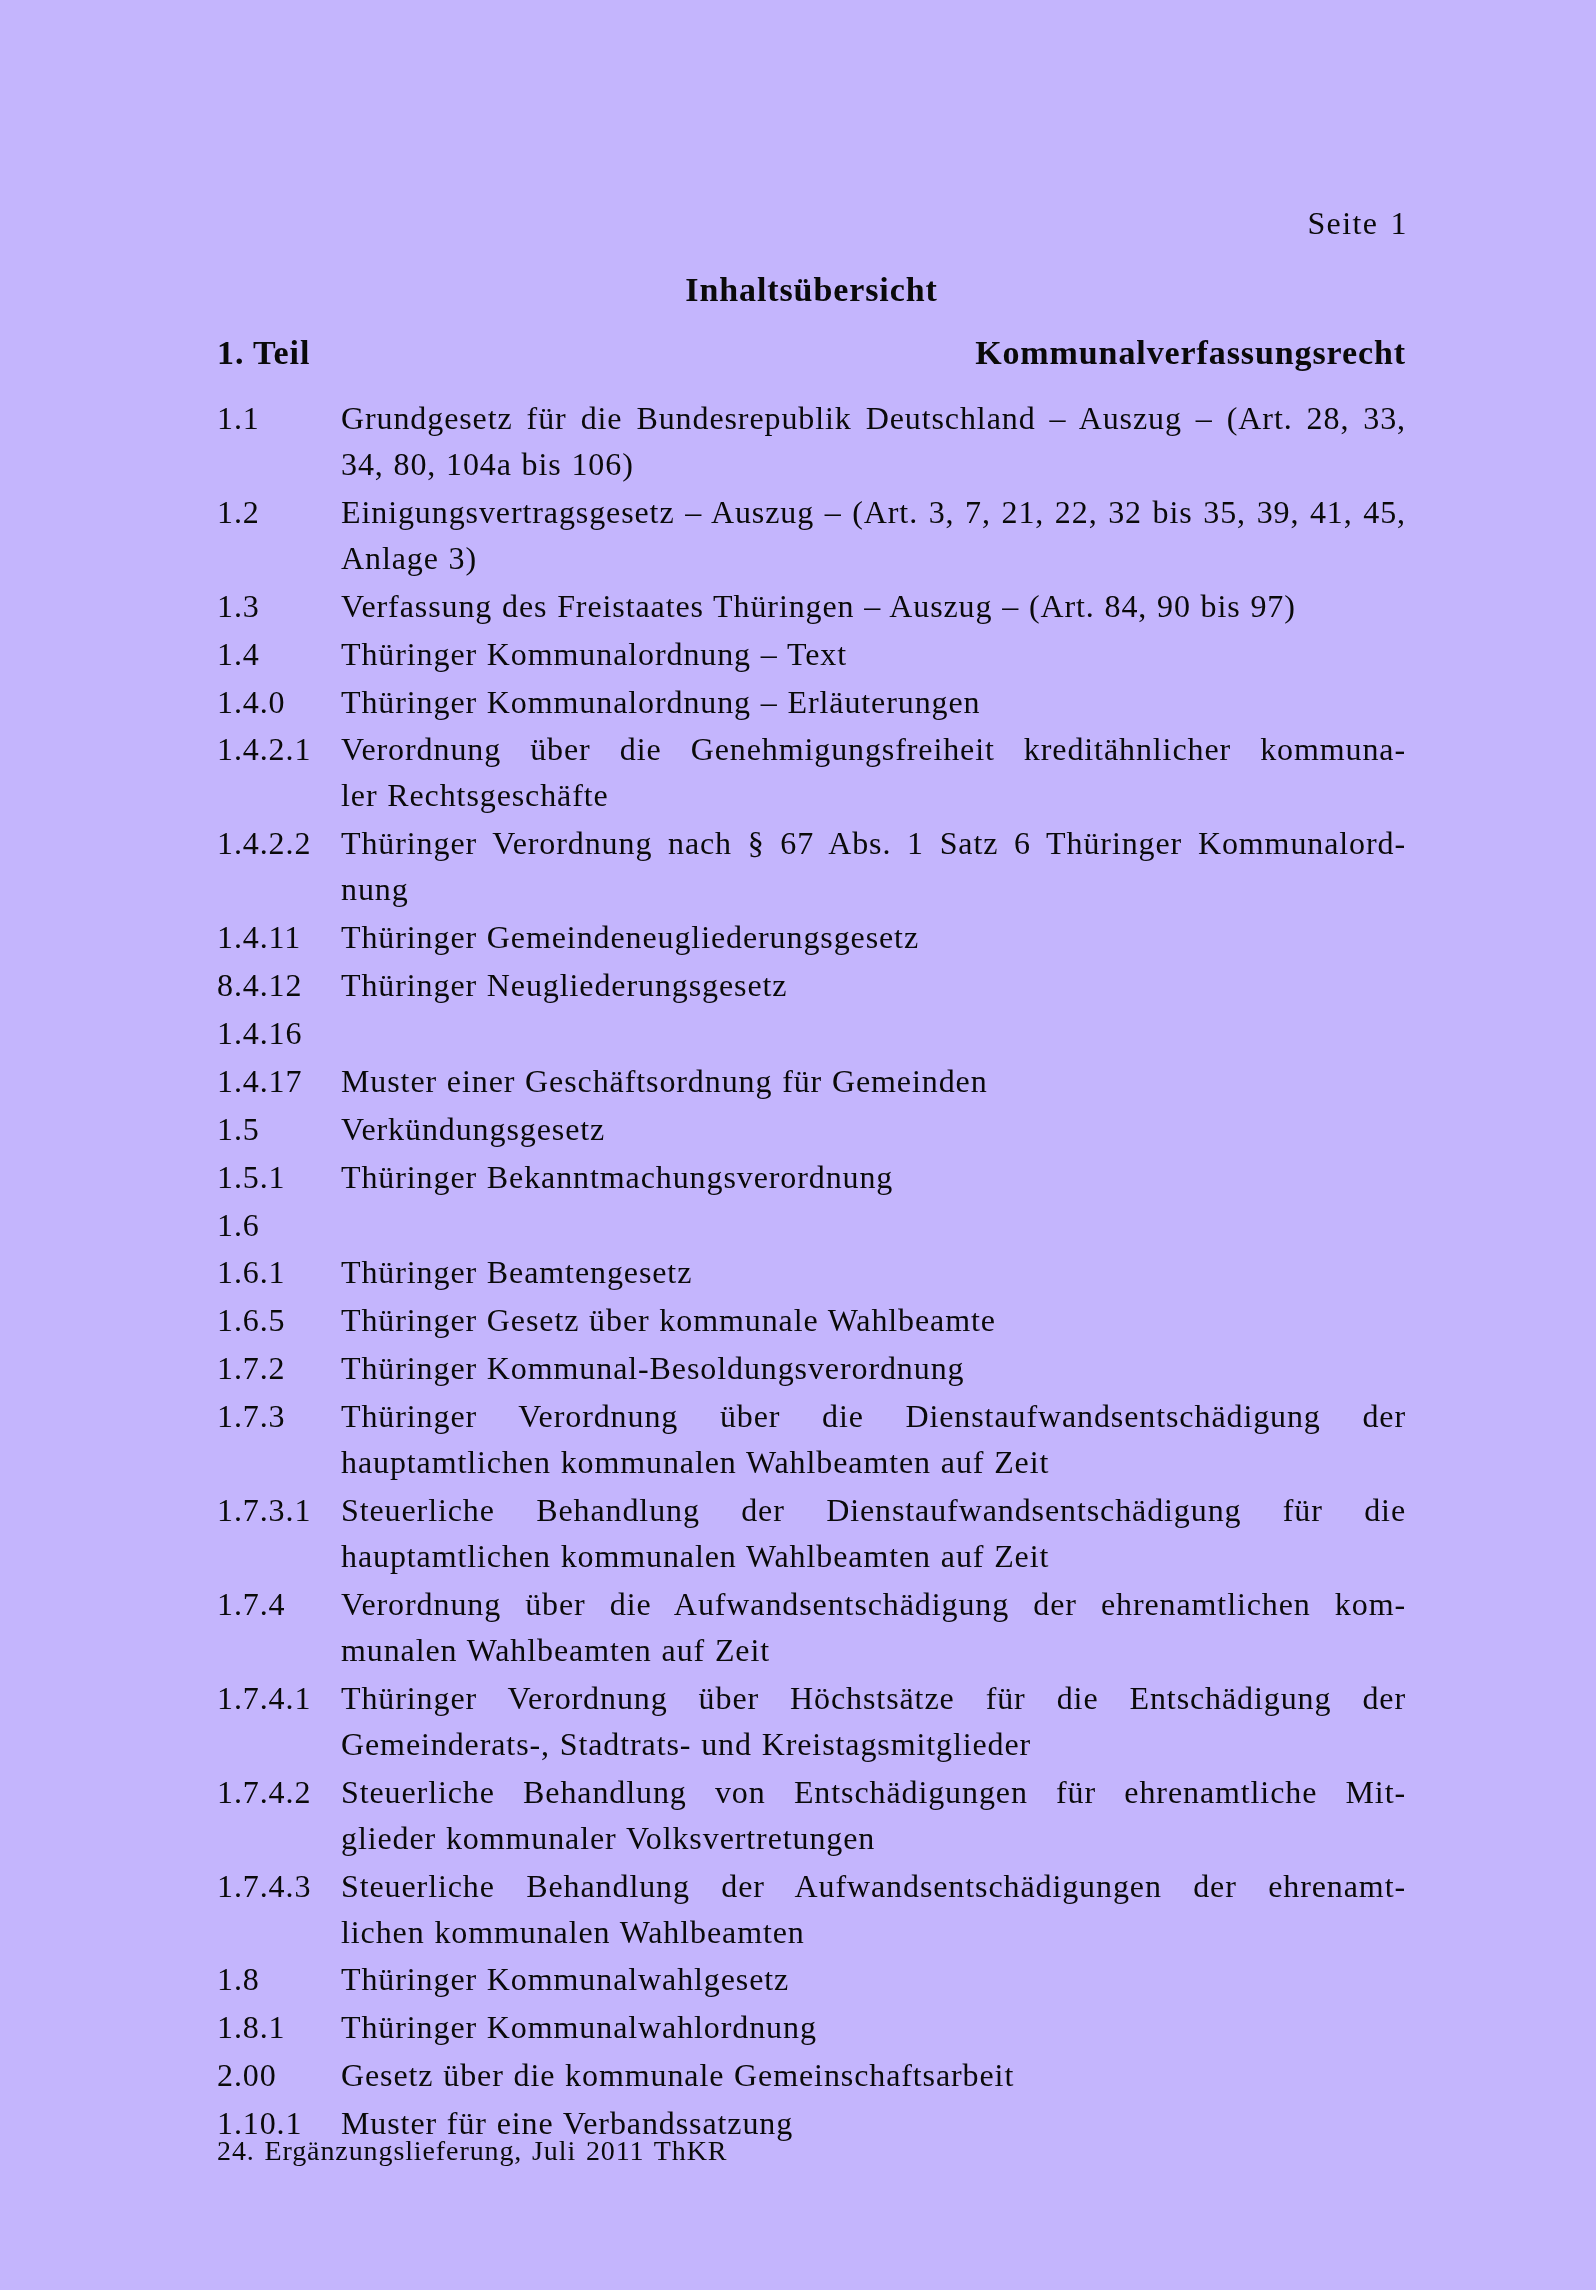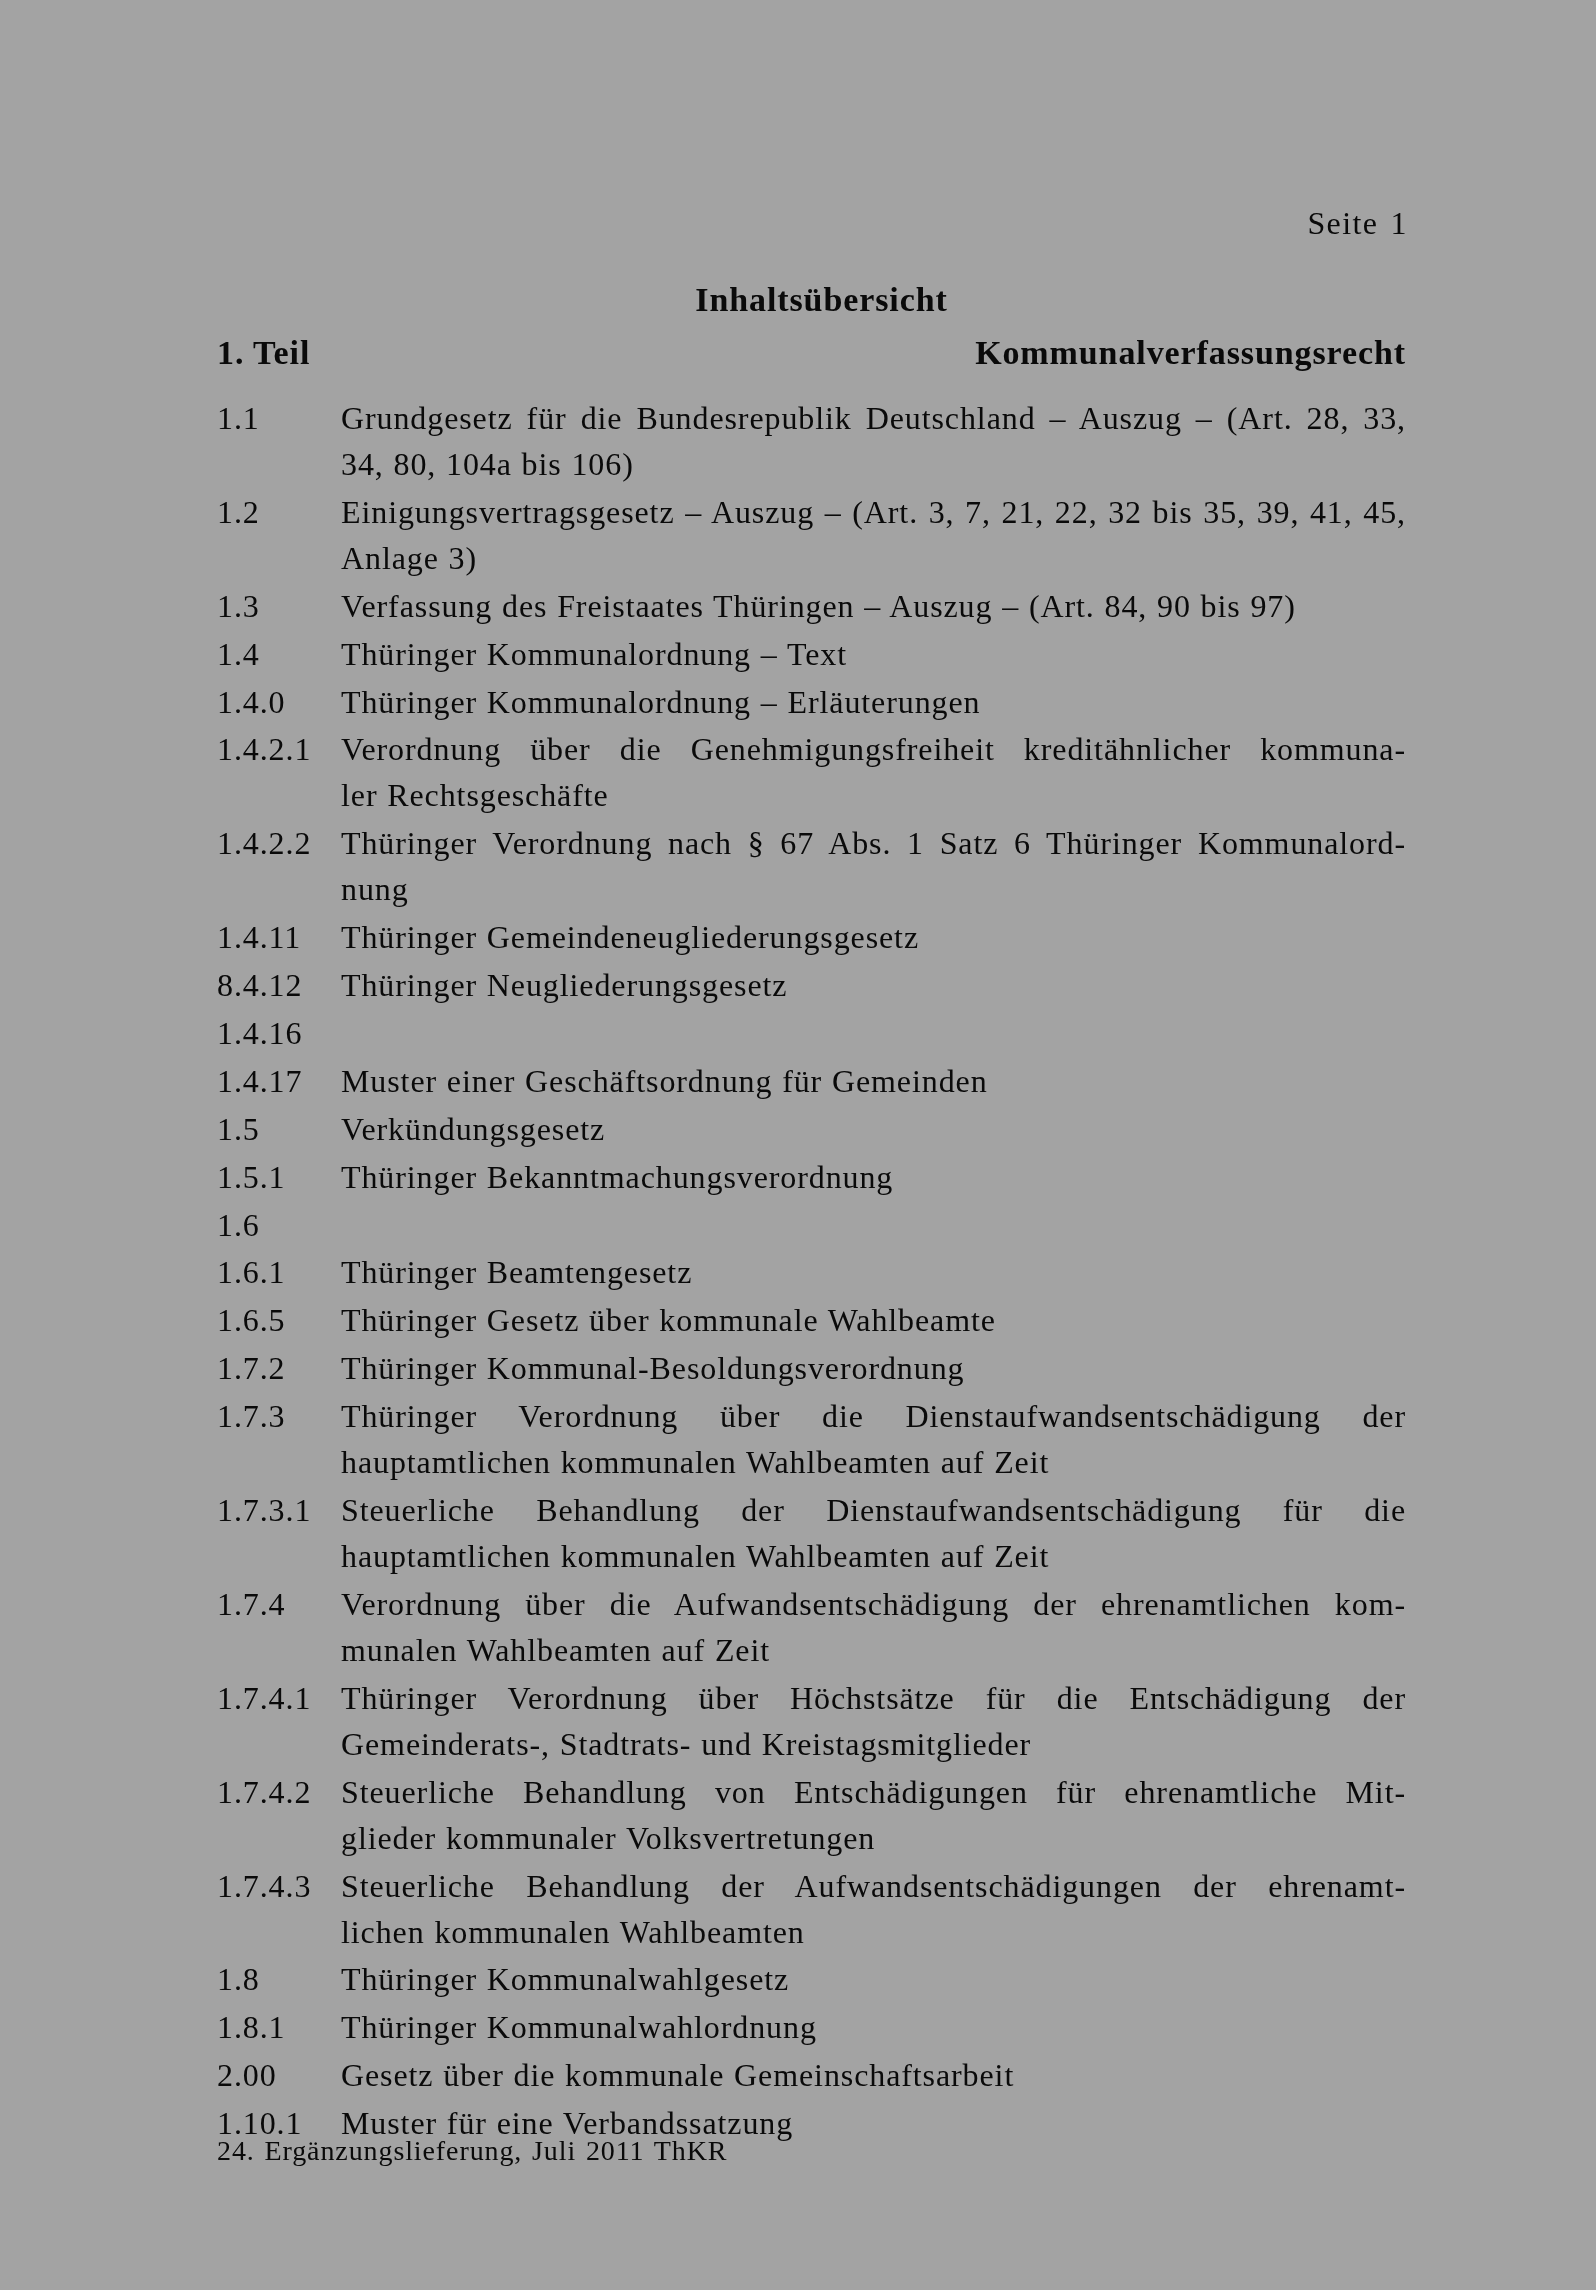--- a/index.html
+++ b/index.html
@@ -5,40 +5,40 @@
 <style>
   html, body {
     margin: 0;
     padding: 0;
     background: #ffffff;
   }
   .page {
     position: relative;
     width: 1597px;
     height: 2290px;
-    background: #a3a3a3;
+    background: #c4b5fd;
     color: #0a0a0a;
     font-family: "Liberation Serif", "DejaVu Serif", serif;
     overflow: hidden;
   }
   .seite {
     position: absolute;
     top: 205px;
     right: 189px;
     font-size: 32px;
     letter-spacing: 1.4px;
     word-spacing: 2.8px;
     white-space: nowrap;
   }
   .title {
     position: absolute;
     top: 271px;
     left: 217px;
     width: 1189px;
-    margin: 10px;
+    margin: 0;
     text-align: center;
     font-size: 34px;
     font-weight: bold;
     letter-spacing: 0.9px;
   }
   .part {
     position: absolute;
     top: 334px;
     left: 217px;
     width: 1189px;

